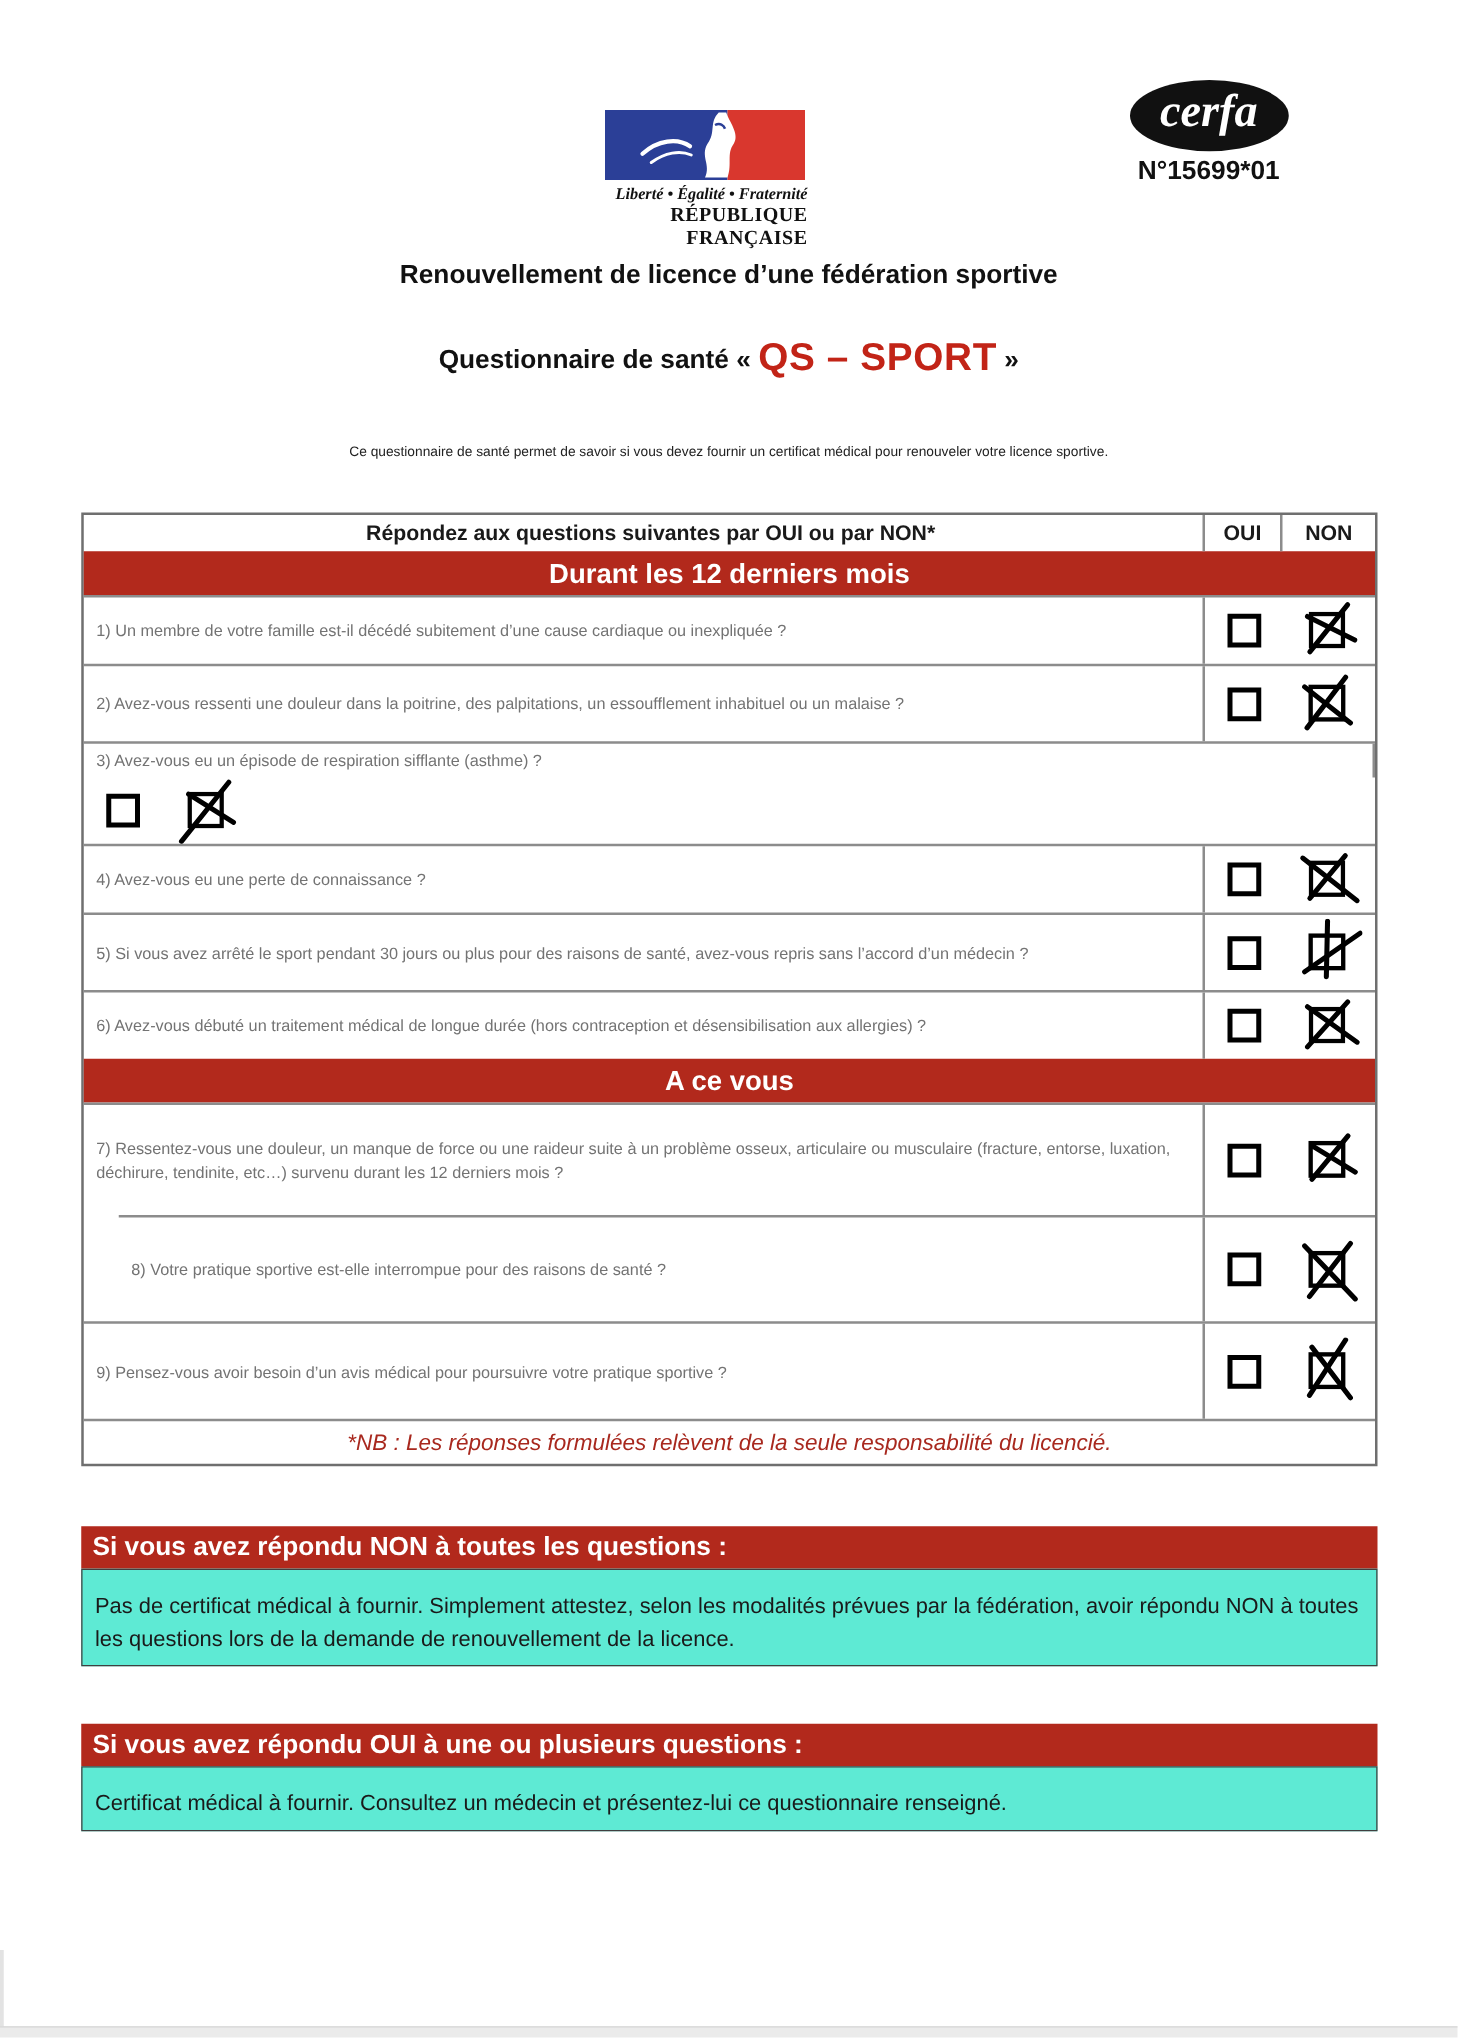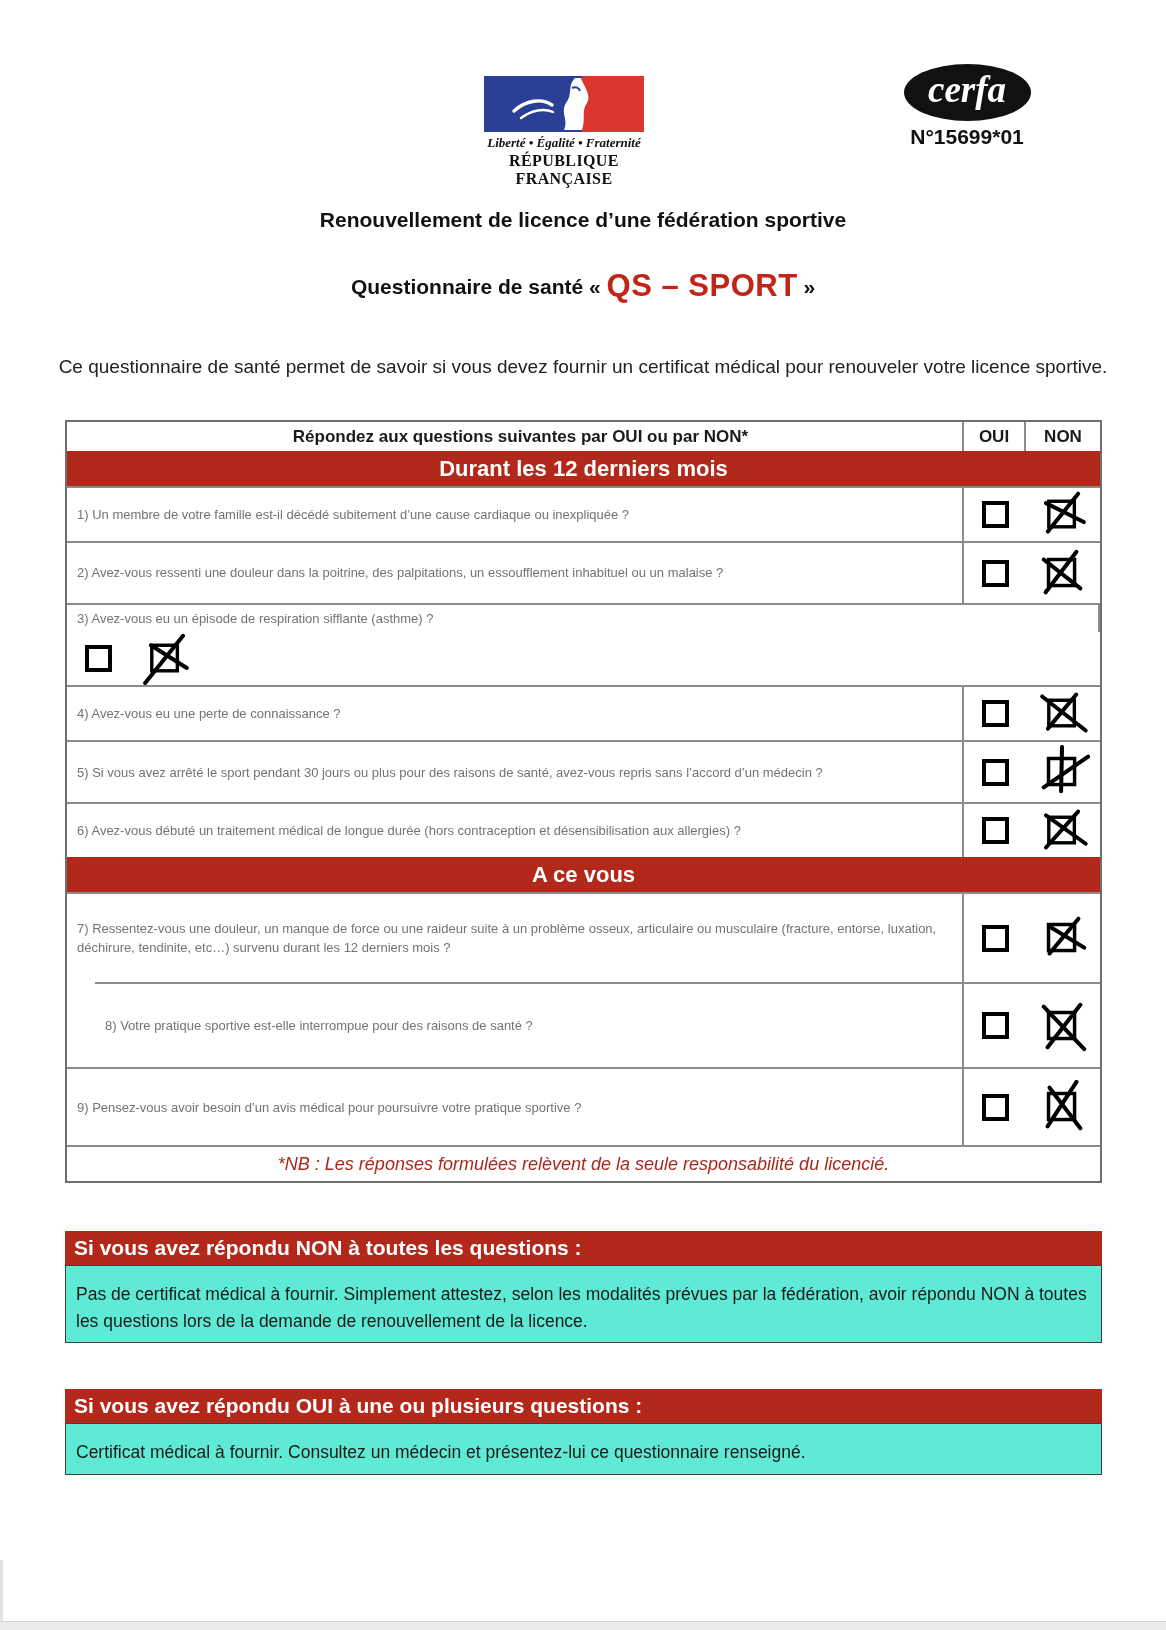--- a/index.html
+++ b/index.html
@@ -8,37 +8,37 @@
     width:1166px; height:1630px;
     font-family:"Liberation Sans", sans-serif;
     color:#1a1a1a;
     position:relative;
     overflow:hidden;
   }
   .page { position:relative; width:1166px; height:1622px; background:#fff; }
 
   
   .header-area { position:relative; height:172px; }
-  .rf-logo { position:absolute; left:482px; top:76px; width:164px; text-align:center; }
+  .rf-logo { position:absolute; left:482px; top:88px; width:164px; text-align:right; }
   .rf-flag { width:160px; height:56px; display:block; margin:0 auto; }
   .rf-motto { font-family:"Liberation Serif", serif; font-style:italic; font-weight:bold; font-size:13px; margin-top:3px; color:#111; }
   .rf-republic { font-family:"Liberation Serif", serif; font-weight:bold; font-size:16px; letter-spacing:0.4px; margin-top:1px; color:#111; }
   .cerfa-logo { position:absolute; left:901px; top:64px; width:132px; text-align:center; }
   .cerfa-ellipse {
     width:127px; height:57px; background:#111; border-radius:50%;
     display:flex; align-items:center; justify-content:center; margin:0 auto;
   }
   .cerfa-brand { font-family:"Liberation Serif", serif; font-style:italic; font-weight:bold; font-size:37px; color:#fff; line-height:1; padding-bottom:6px; }
   .cerfa-number { font-size:21px; font-weight:bold; margin-top:4px; color:#111; }
 
   
   .title-main { margin-top:36px; text-align:center; font-size:21px; font-weight:bold; color:#111; }
   .title-sub { margin-top:36px; text-align:center; font-size:21px; font-weight:bold; color:#111; }
   .title-sub .qs { color:var(--qs-red,#C22417); font-size:31px; letter-spacing:0.5px; vertical-align:-2px; }
-  .intro { margin-top:52px; text-align:center; font-size:19px; color:#222; }
+  .intro { margin-top:52px; text-align:center; font-size:11px; color:#222; }
 
   
   .qtable { margin:42px 0 0 65px; width:1037px; border:2px solid #6f6f6f; background:#fff; }
   .thead { display:flex; align-items:stretch;padding-left:12px; }
   .th { display:flex; align-items:center; justify-content:center; font-weight:bold; font-size:17px; min-height:29px; }
   .th-q { flex:1; border-right:2px solid #8c8c8c; }
   .th-oui { width:62px; border-right:2px solid #8c8c8c; }
   .th-non { width:74px; }
   .banner {
     background:var(--accent-red,#B2291C); color:#fff; text-align:center;

